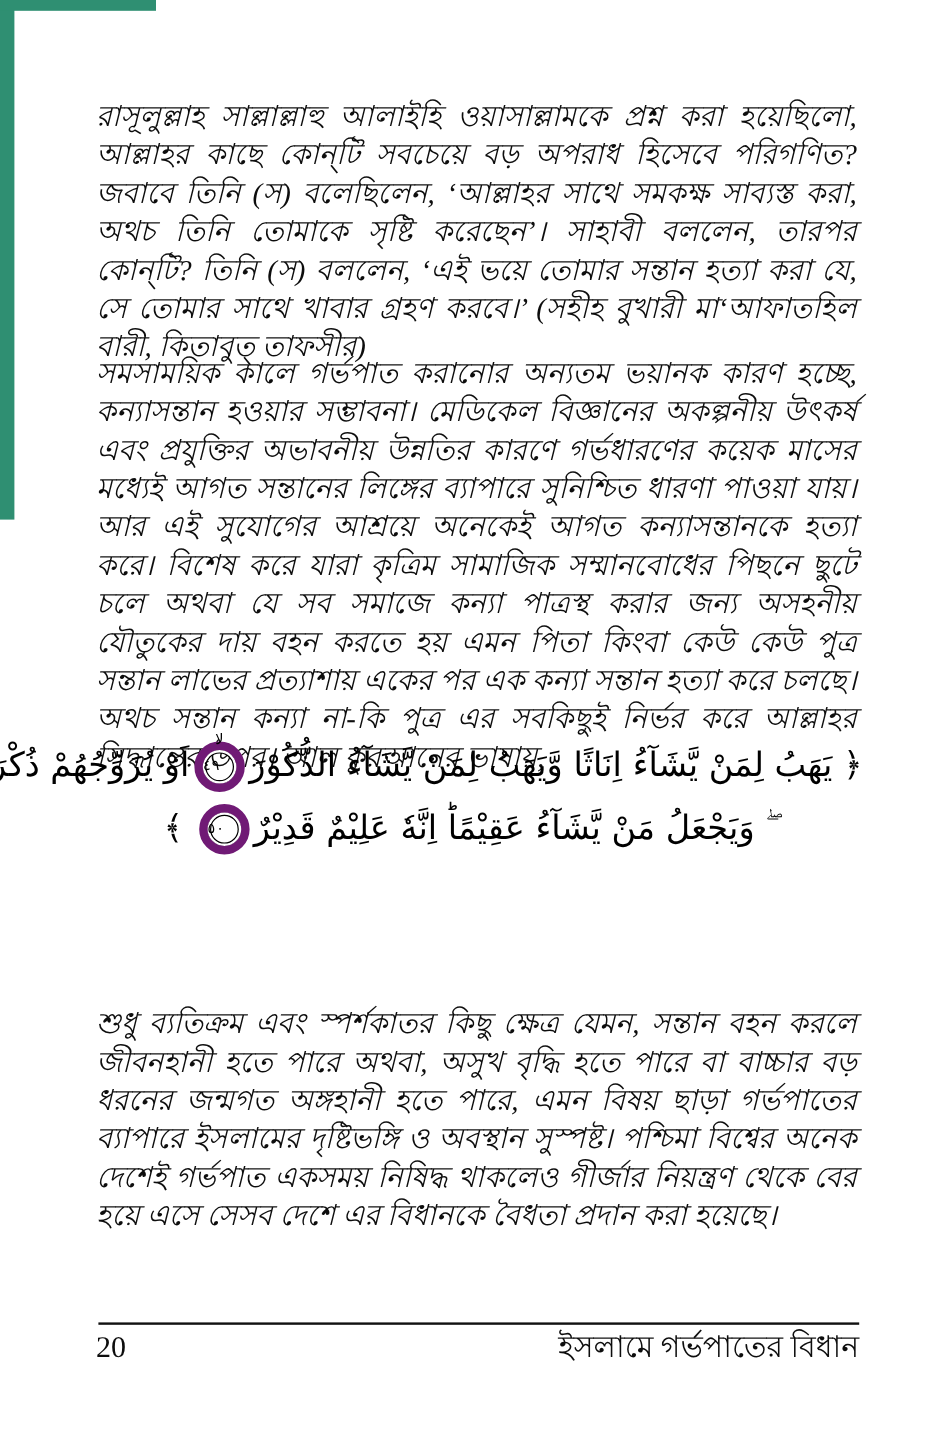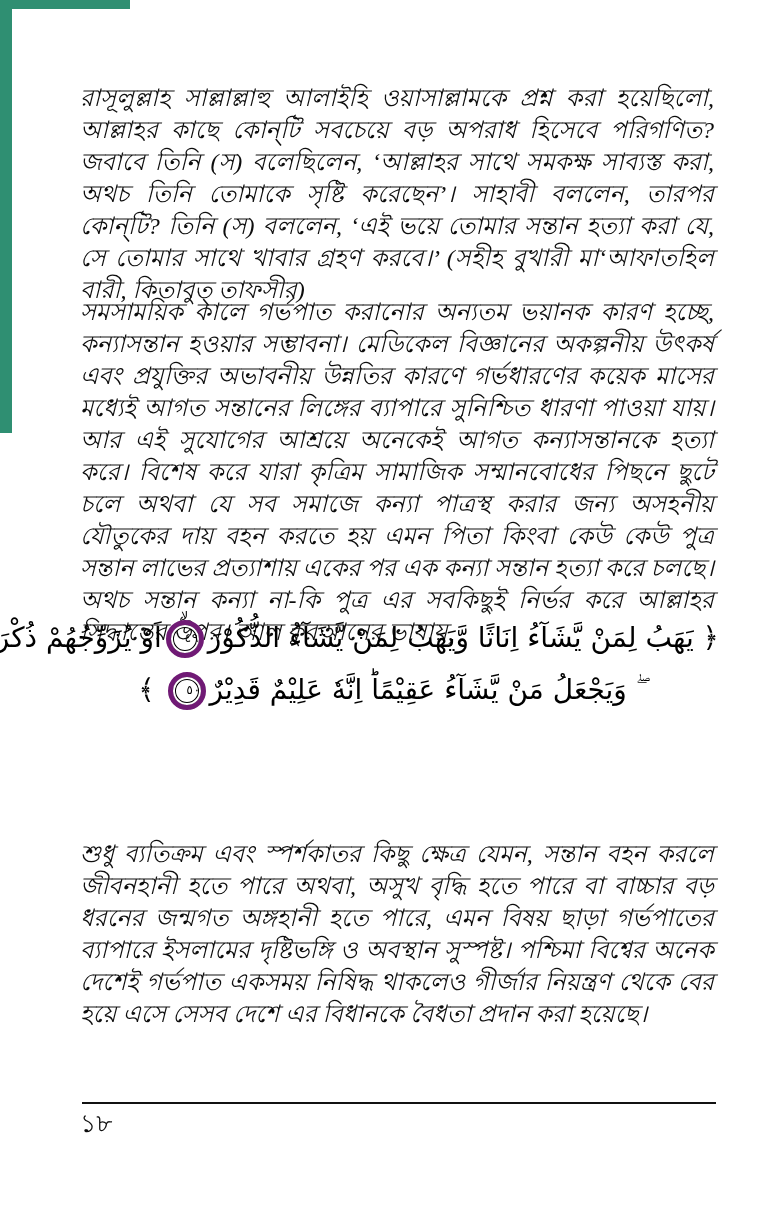--- a/index.html
+++ b/index.html
@@ -31,23 +31,23 @@
   .arabic{
     position:absolute;left:55px;top:612px;width:664px;
     direction:rtl;text-align:center;
     font-size:28px;line-height:52px;
     font-family:"DejaVu Sans","Liberation Serif",serif;
     color:#000;
   }
   .arabic-line{white-space:nowrap;}
   .ayah-marker{
     position:relative;
-    display:inline-flex;align-items:center;justify-content:flex-start;
+    display:inline-flex;align-items:center;justify-content:flex-end;
     width:28px;height:28px;margin:0 4px;
-    border:5px solid #701a75;border-radius:50%;
+    border:7px solid #701a75;border-radius:50%;
     box-shadow:inset 0 0 0 2px #fff, inset 0 0 0 3px #000;
     vertical-align:middle;
   }
   .ayah-num{font-size:12px;line-height:1;font-family:Liberation Mono, monospace;}
   .waqf{
     position:absolute;top:-15px;left:50%;transform:translateX(-50%);
     font-size:12px;line-height:1;
   }
   
   .footer-rule{position:absolute;left:82px;top:1102px;width:634px;height:2px;background:#111;}
@@ -80,15 +80,16 @@
     <div class="arabic-line"><span>ۖ وَيَجْعَلُ مَنْ يَّشَآءُ عَقِيْمًاؕ اِنَّهٗ عَلِيْمٌ قَدِيْرٌ</span><span class="ayah-marker">
           <span class="ayah-num">٥٠</span>
         </span> <span>﴾</span></div>
   </div>
 
 
   <div class="para p3">শুধু ব্যতিক্রম এবং স্পর্শকাতর কিছু ক্ষেত্র যেমন, সন্তান বহন করলে জীবনহানী হতে পারে অথবা, অসুখ বৃদ্ধি হতে পারে বা বাচ্চার বড় ধরনের জন্মগত অঙ্গহানী হতে পারে, এমন বিষয় ছাড়া গর্ভপাতের ব্যাপারে ইসলামের দৃষ্টিভঙ্গি ও অবস্থান সুস্পষ্ট। পশ্চিমা বিশ্বের অনেক দেশেই গর্ভপাত একসময় নিষিদ্ধ থাকলেও গীর্জার নিয়ন্ত্রণ থেকে বের হয়ে এসে সেসব দেশে এর বিধানকে বৈধতা প্রদান করা হয়েছে।</div>
 
 
   <div class="footer-rule"></div>
-  <div class="footer-page-number">১৮</div>
+  <div class="footer-page-number">20</div>
+  <div class="footer-book-title">ইসলামে গর্ভপাতের বিধান</div>
 
 </div>
 
 </body></html>

